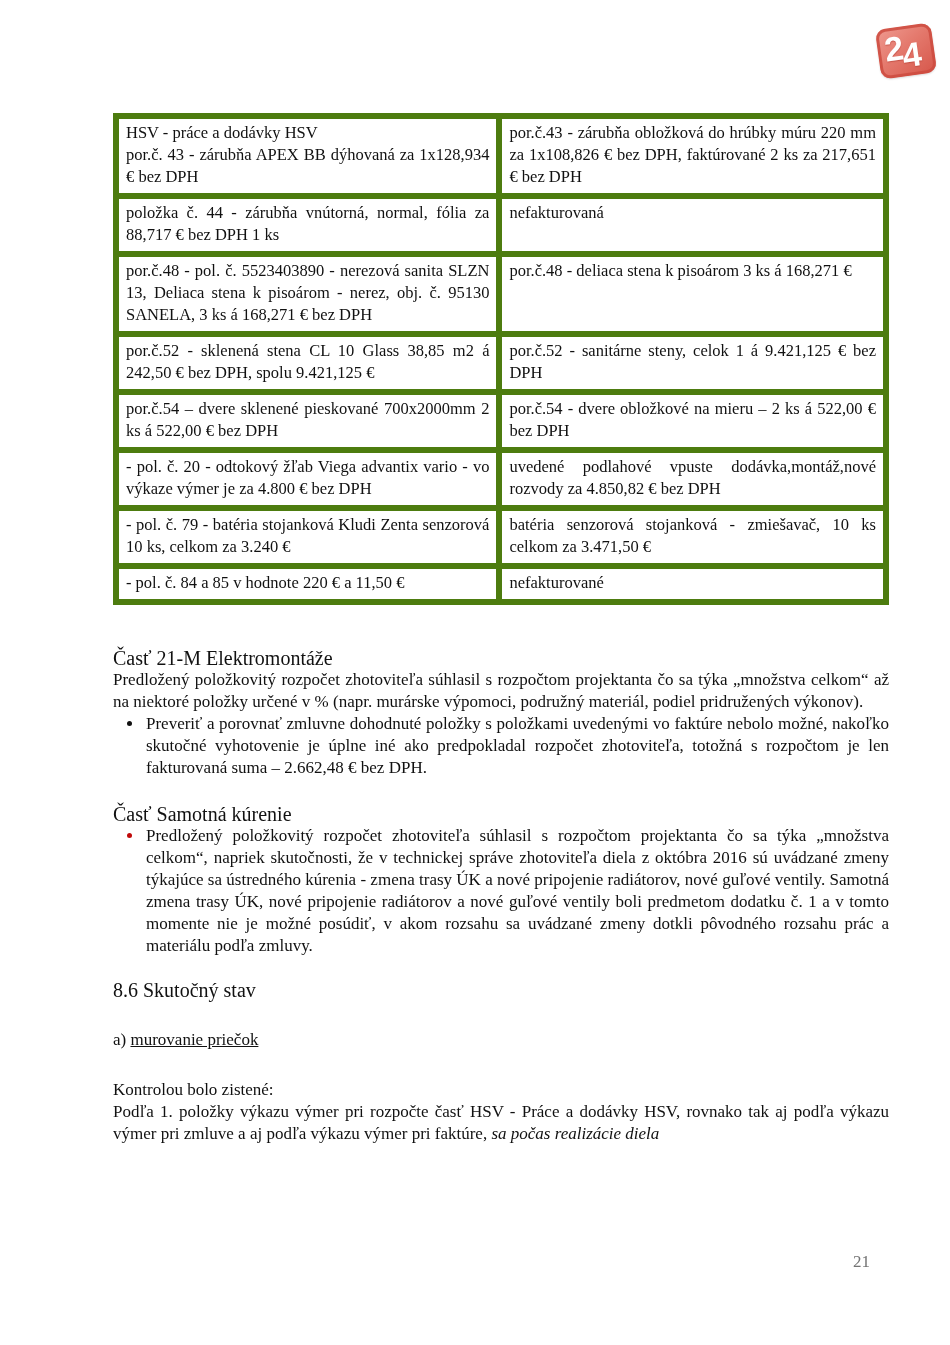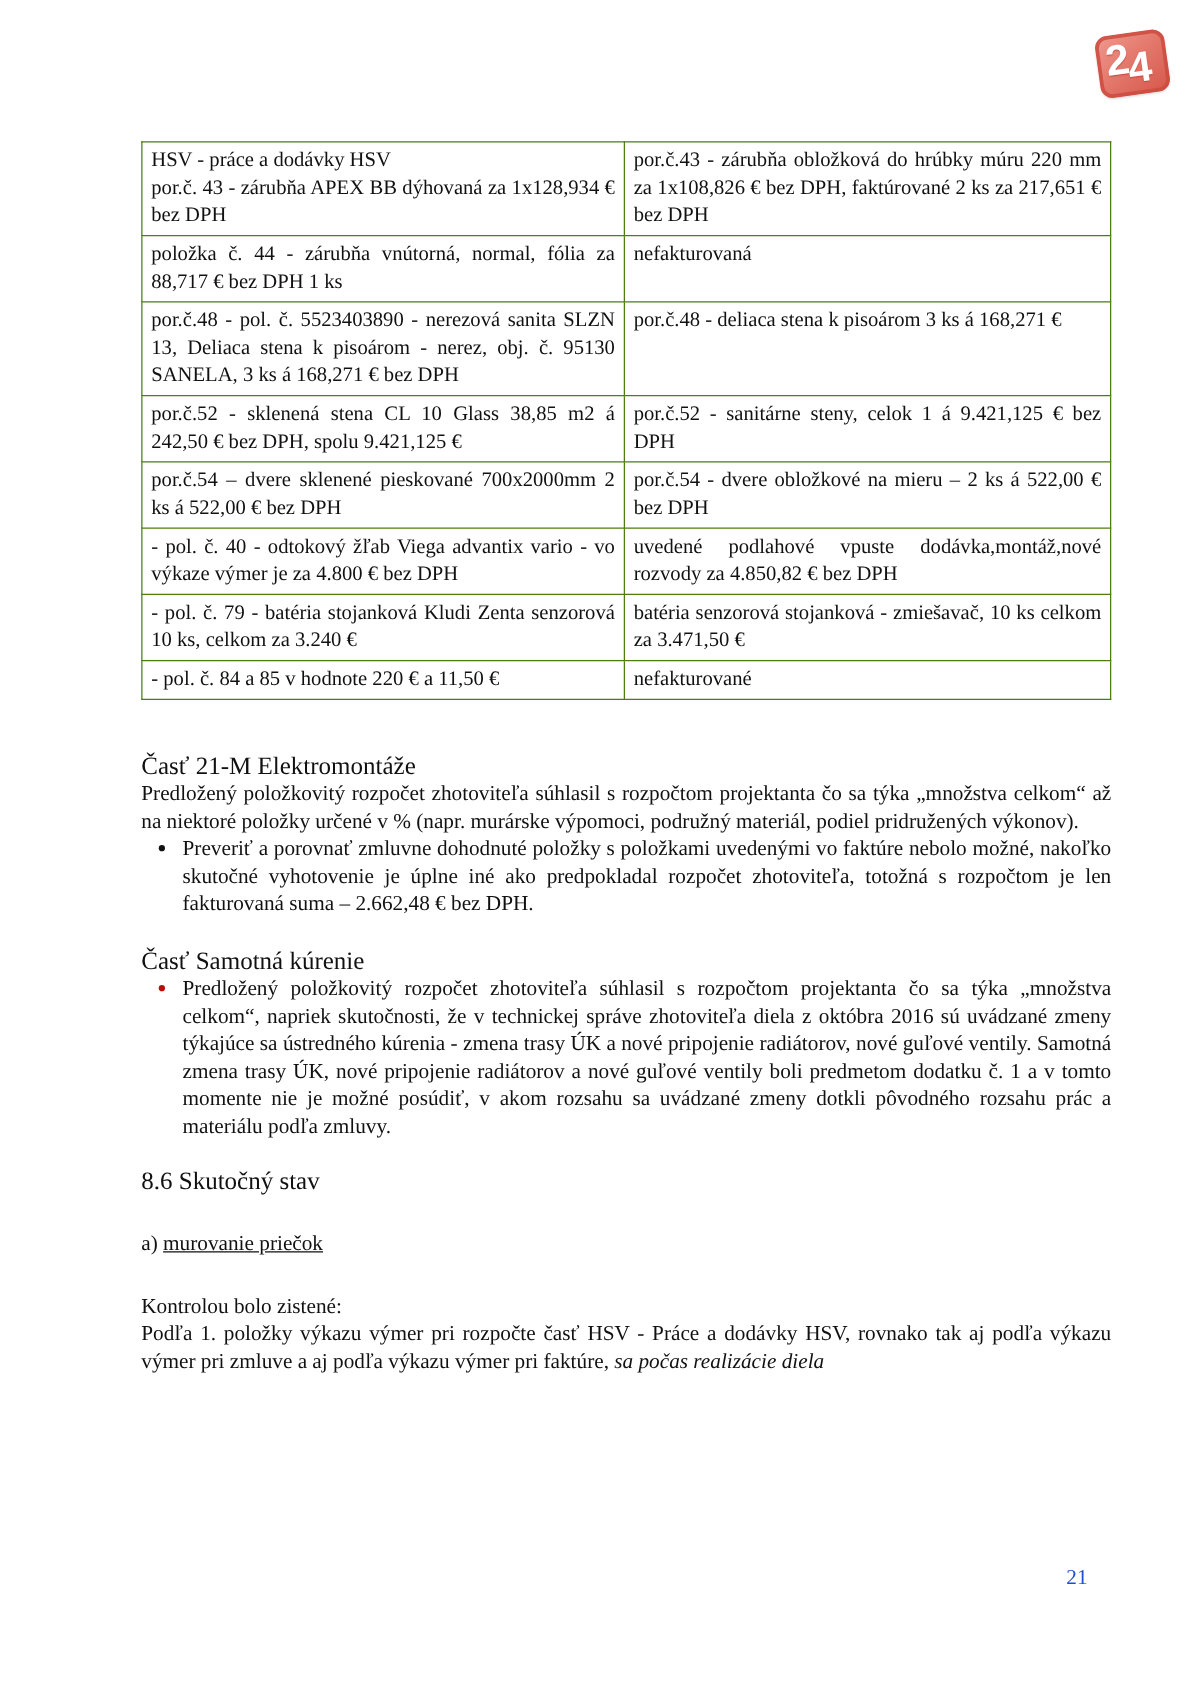--- a/index.html
+++ b/index.html
@@ -44,21 +44,21 @@
     width: 776px;
   }
 
   table.cmp {
     width: 100%;
     border-collapse: collapse;
     font-size: 16.5px;
     line-height: 22px;
   }
   table.cmp td {
-    border: 1px solid #4d7c0f;
+    border: 6px solid #4d7c0f;
     vertical-align: top;
     padding: 3px 7px 5px 7px;
     text-align: justify;
     white-space: pre-line;
   }
   table.cmp td:first-child { width: 49.8%; }
 
   .heading { font-size: 20px; line-height: 22px; }
   .para {
     font-size: 17px; line-height: 22px;
@@ -83,21 +83,21 @@
   .gap26 { margin-top: 26px; }
   .gap28 { margin-top: 28px; }
 
   .underlined { text-decoration: underline; }
   .it { font-style: italic; }
 
   .page-number {
     position: absolute;
     left: 853px; top: 1252px;
     font-size: 17px;
-    color: #1d4ed8;
+    color: #737373;
   }
 </style>
 </head>
 <body>
 
 <div class="logo">
   <div class="digits">
     <span class="d2">2</span>
     <span class="d4">4</span>
   </div>
@@ -122,21 +122,21 @@
         </tr>
         <tr>
           <td>por.č.52 - sklenená stena CL 10 Glass 38,85 m2 á 242,50 € bez DPH, spolu 9.421,125 €</td>
           <td>por.č.52 - sanitárne steny, celok 1 á 9.421,125 € bez DPH</td>
         </tr>
         <tr>
           <td>por.č.54 – dvere sklenené pieskované 700x2000mm 2 ks á 522,00 € bez DPH</td>
           <td>por.č.54 - dvere obložkové na mieru – 2 ks á 522,00 € bez DPH</td>
         </tr>
         <tr>
-          <td>- pol. č. 40 - odtokový žľab Viega advantix vario - vo výkaze výmer je za 4.800 € bez DPH</td>
+          <td>- pol. č. 20 - odtokový žľab Viega advantix vario - vo výkaze výmer je za 4.800 € bez DPH</td>
           <td>uvedené podlahové vpuste dodávka,montáž,nové rozvody za 4.850,82 € bez DPH</td>
         </tr>
         <tr>
           <td>- pol. č. 79 - batéria stojanková Kludi Zenta senzorová 10 ks, celkom za 3.240 €</td>
           <td>batéria senzorová stojanková - zmiešavač, 10 ks celkom za 3.471,50 €</td>
         </tr>
         <tr>
           <td>- pol. č. 84 a 85 v hodnote 220 € a 11,50 €</td>
           <td>nefakturované</td>
         </tr>

